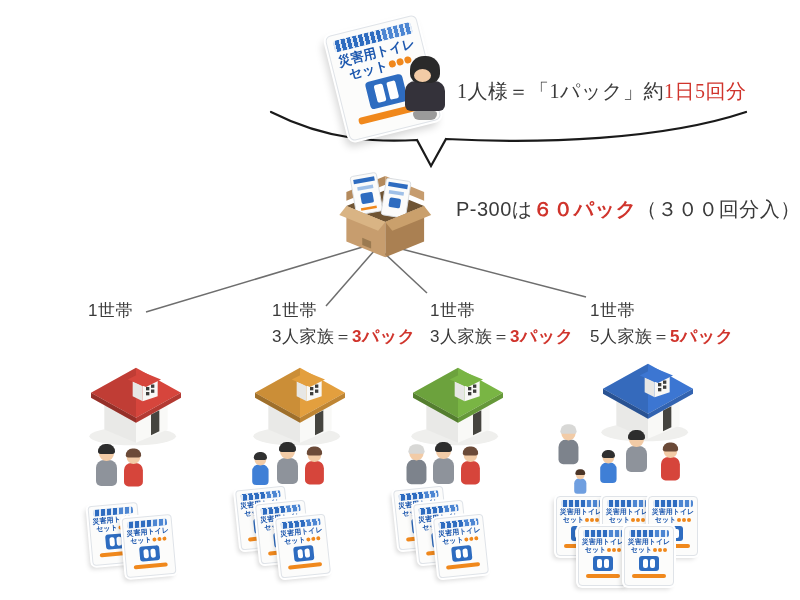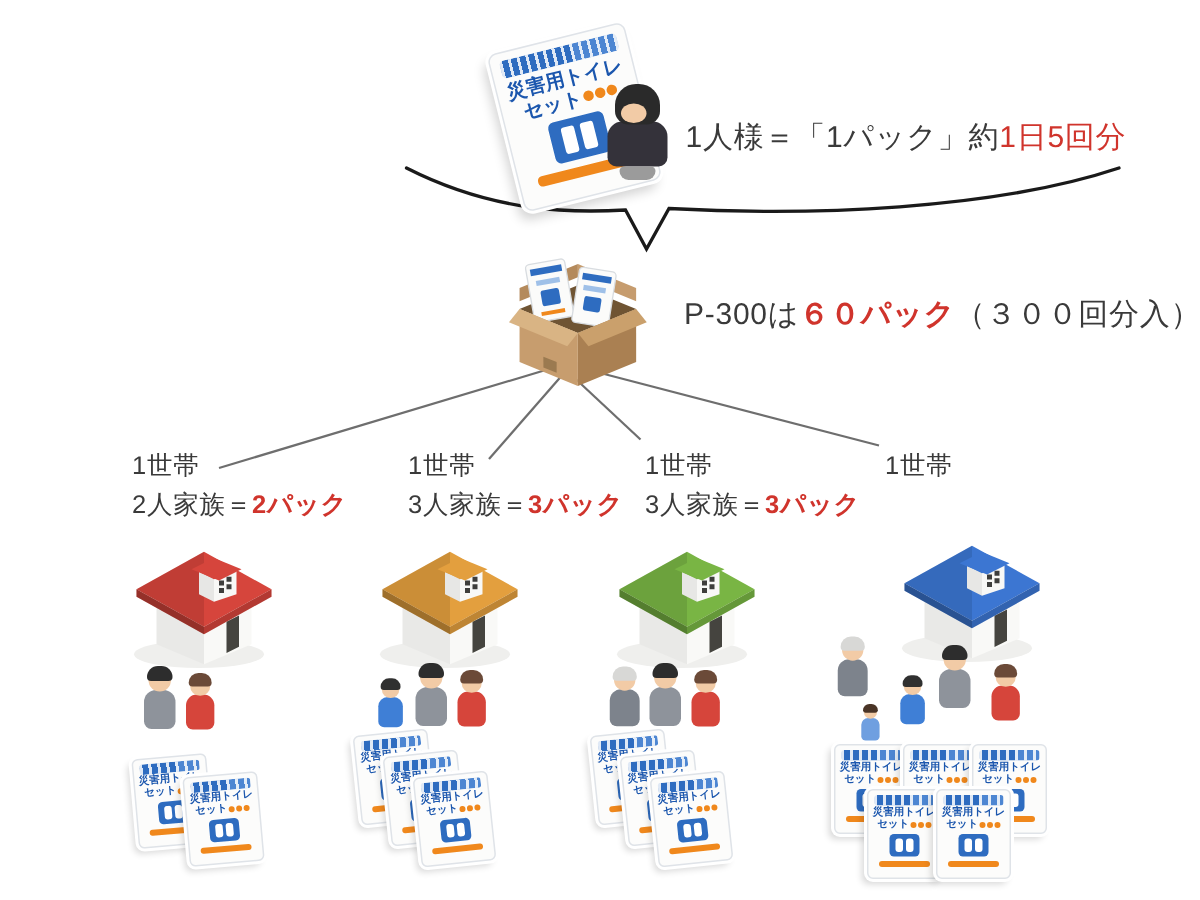--- a/index.html
+++ b/index.html
@@ -4,21 +4,21 @@
 <style>
   html,body{margin:0;padding:0;background:#fff;}
   .canvas{position:relative;width:800px;height:600px;background:#fff;overflow:hidden;
           font-family:"Liberation Sans","DejaVu Sans",sans-serif;color:#3a3a3a;}
   .abs{position:absolute;}
   svg{display:block;}
   .hl{color:#d0342c;}
   .bold{font-weight:700;}
 
   
-  .headline{left:457px;top:78px;font-size:20px;letter-spacing:.5px;white-space:nowrap;}
+  .headline{left:457px;top:78px;font-size:20px;letter-spacing:.5px;white-space:nowrap;font-family:Liberation Serif, serif;}
   .guide-box{left:62px;top:132px;border:2px solid #6b9ad8;border-radius:3px;
              padding:12px 16px;font-size:19px;letter-spacing:1px;background:#fff;}
   .carton-caption{left:456px;top:196px;font-size:20px;letter-spacing:.5px;white-space:nowrap;}
 
   
   .fam-label{font-size:17px;line-height:1.55;letter-spacing:.5px;white-space:nowrap;}
 
   
   .overlay{left:0;top:0;pointer-events:none;}
 
@@ -137,21 +137,20 @@
     <polygon points="14,46 58,64 58,104 14,86" fill="#c79d6e"></polygon>
     <polygon points="14,46 58,64 50,74 6,56" fill="#d9b484"></polygon>
     <polygon points="58,64 102,46 110,56 66,74" fill="#caa06c"></polygon>
     <polygon points="32,82 42,86 42,94 32,90" fill="#9b7a50"></polygon>
   </svg>
 
   <div class="abs carton-caption"><span>P-300は</span><span class="hl bold">６０パック</span><span>（３００回分入）</span></div>
 
   <div class="abs fam-label" style="left:88px;top:298px">
     <div>1世帯</div>
-    <div><span>2人家族＝</span><span class="hl bold">2パック</span></div>
   </div>
   <svg class="abs" style="left:86px;top:356px" width="100" height="92" viewBox="0 0 120 110">
     <ellipse cx="56" cy="96" rx="52" ry="11" fill="#efefed"></ellipse>
     <polygon points="22,56 60,72 60,104 22,88" fill="#e9e9e7"></polygon>
     <polygon points="60,72 98,56 98,88 60,104" fill="#f9f9f7"></polygon>
     <polygon points="78,70 88,65 88,90 78,95" fill="#45443f"></polygon>
     <polygon points="60,14 114,44 60,74 6,44" fill="#d6453c"></polygon>
     <polygon points="60,14 6,44 60,74" fill="#000" opacity=".10"></polygon>
     <polygon points="6,44 60,74 60,80 6,50" fill="#d6453c"></polygon>
     <polygon points="6,44 60,74 60,80 6,50" fill="#000" opacity=".30"></polygon>
@@ -365,20 +364,21 @@
             <i></i>
           </span>
         </div>
       <div class="figbox"></div>
         <div class="obar"></div>
     </div>
   </div>
 
   <div class="abs fam-label" style="left:590px;top:298px">
     <div>1世帯</div>
+    <div><span>5人家族＝</span><span class="hl bold">5パック</span></div>
   </div>
   <svg class="abs" style="left:598px;top:352px" width="100" height="92" viewBox="0 0 120 110">
     <ellipse cx="56" cy="96" rx="52" ry="11" fill="#efefed"></ellipse>
     <polygon points="22,56 60,72 60,104 22,88" fill="#e9e9e7"></polygon>
     <polygon points="60,72 98,56 98,88 60,104" fill="#f9f9f7"></polygon>
     <polygon points="78,70 88,65 88,90 78,95" fill="#45443f"></polygon>
     <polygon points="60,14 114,44 60,74 6,44" fill="#3c76d2"></polygon>
     <polygon points="60,14 6,44 60,74" fill="#000" opacity=".10"></polygon>
     <polygon points="6,44 60,74 60,80 6,50" fill="#3c76d2"></polygon>
     <polygon points="6,44 60,74 60,80 6,50" fill="#000" opacity=".30"></polygon>

